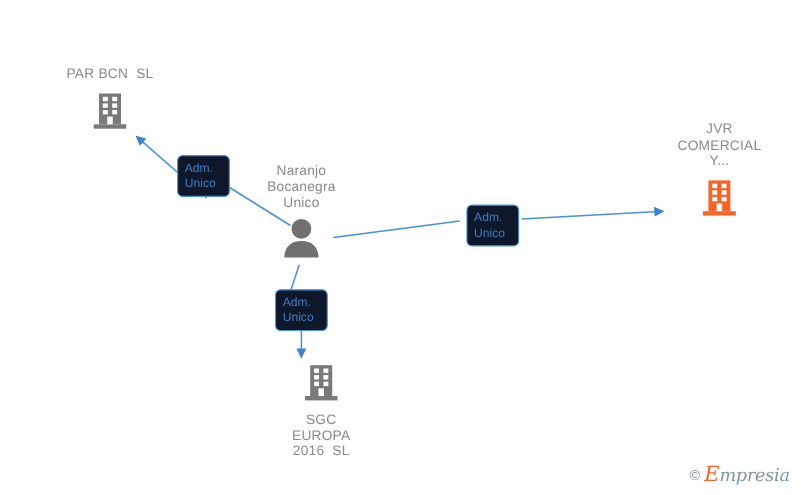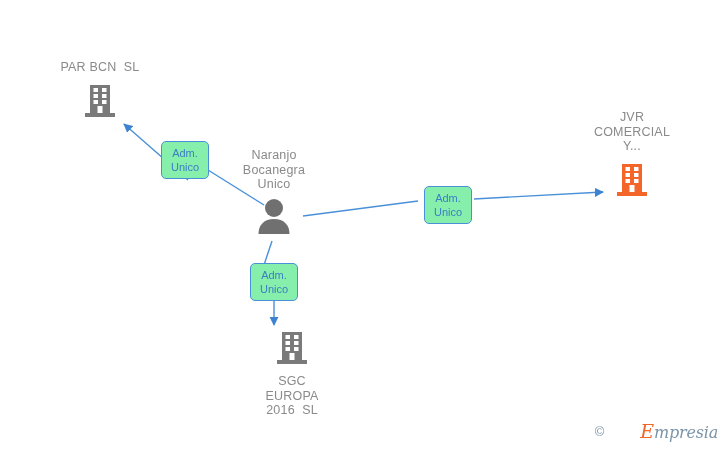--- a/index.html
+++ b/index.html
@@ -36,27 +36,27 @@
     letter-spacing: 0.2px;
     white-space: pre;
   }
   .node-icon {
     display: block;
     margin: 0 auto;
   }
   .edge-label {
     position: absolute;
     box-sizing: border-box;
-    background: #86efac;
+    background: #0f172a;
     border: 1.3px solid #4a90d9;
     border-radius: 5px;
     color: #3d7ec4;
     font-size: 11px;
     line-height: 14px;
-    text-align: center;
+    text-align: left;
     padding: 4px 6px 4px 6px;
     white-space: pre-line;
     z-index: 5;
   }
   #watermark {
     position: absolute;
     right: 10px;
     bottom: 8px;
     display: flex;
     align-items: center;
@@ -66,21 +66,20 @@
   #watermark .copy {
     color: #7c94a8;
     font-size: 13px;
   }
   #watermark .brand {
     font-family: "DejaVu Serif", serif;
     font-style: italic;
     font-size: 16px;
     color: #7c94a8;
     letter-spacing: -0.2px;
-    margin-left: 32px;
   }
   #watermark .brand .cap {
     color: #f0672a;
     font-size: 19px;
   }
 </style>
 </head>
 <body>
 
 <div id="canvas">
@@ -120,21 +119,21 @@
   <div class="node" style="left:214px; top:148px; width:120px;">
     <div class="node-label">Naranjo
 Bocanegra
 Unico</div>
     <svg class="node-icon" width="36" height="38" viewBox="0 0 36 38" style="margin-top:6px;">
       <circle cx="18" cy="10" r="9" fill="#707070"></circle>
       <path d="M 18 21 C 8 21 2.5 27 2.5 36 L 33.5 36 C 33.5 27 28 21 18 21 Z" fill="#707070"></path>
     </svg>
   </div>
 
-  <div class="node" style="left:572px; top:110px; width:120px;">
+  <div class="node" style="left:594px; top:110px; width:120px;">
     <div class="node-label">JVR
 COMERCIAL
 Y...</div>
     <svg class="node-icon" width="30" height="36" viewBox="0 0 30 36" style="margin-top:8px;">
       <rect x="5" y="2" width="20" height="28" fill="#f4652a"></rect>
       <rect x="0" y="30" width="30" height="4" fill="#f4652a"></rect>
       <rect x="8.5" y="5" width="4.5" height="4" fill="#ffffff"></rect>
       <rect x="17" y="5" width="4.5" height="4" fill="#ffffff"></rect>
       <rect x="8.5" y="11" width="4.5" height="4" fill="#ffffff"></rect>
       <rect x="17" y="11" width="4.5" height="4" fill="#ffffff"></rect>

